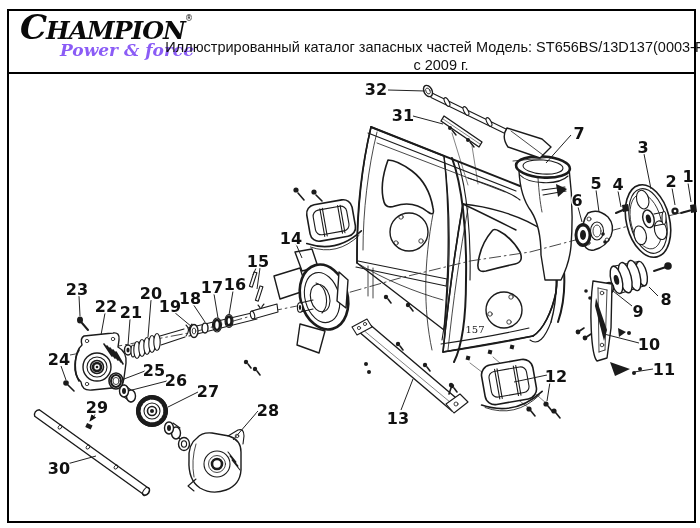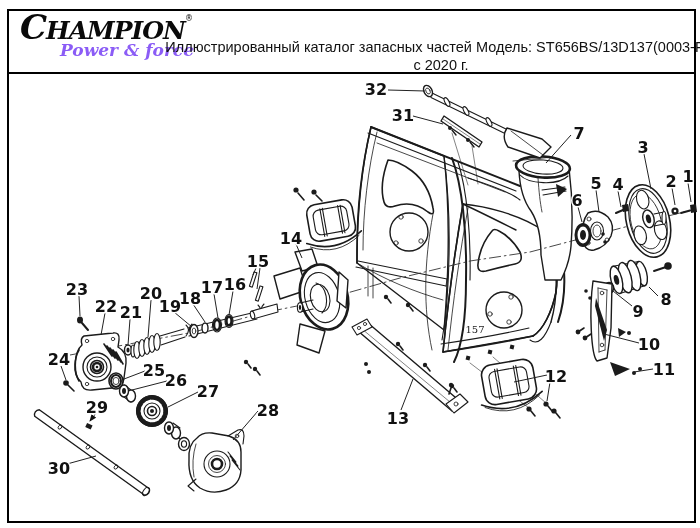--- a/index.html
+++ b/index.html
@@ -41,21 +41,21 @@
 <body>
 
 <div class="page">
   <div class="frame"></div>
 
   <div class="logo">
     <span class="brand-name">CHAMPION</span><sup class="brand-reg">®</sup>
     <div class="brand-tagline">Power &amp; force</div>
   </div>
   <div class="title-line title-1">Иллюстрированный каталог запасных частей Модель: ST656BS/13D137(0003-F1)</div>
-  <div class="title-line title-2">с 2020 г.</div>
+  <div class="title-line title-2">с 2009 г.</div>
   <div class="separator"></div>
 
   <svg id="diagram-svg" width="700" height="528" viewBox="0 0 700 528">
     <defs>
       <marker id="arrow-head" markerWidth="9" markerHeight="8" refX="6.5" refY="3" orient="auto">
         <path d="M0,0 L7.5,3 L0,6 Z" fill="#111"></path>
       </marker>
     </defs>
 
     <g>

